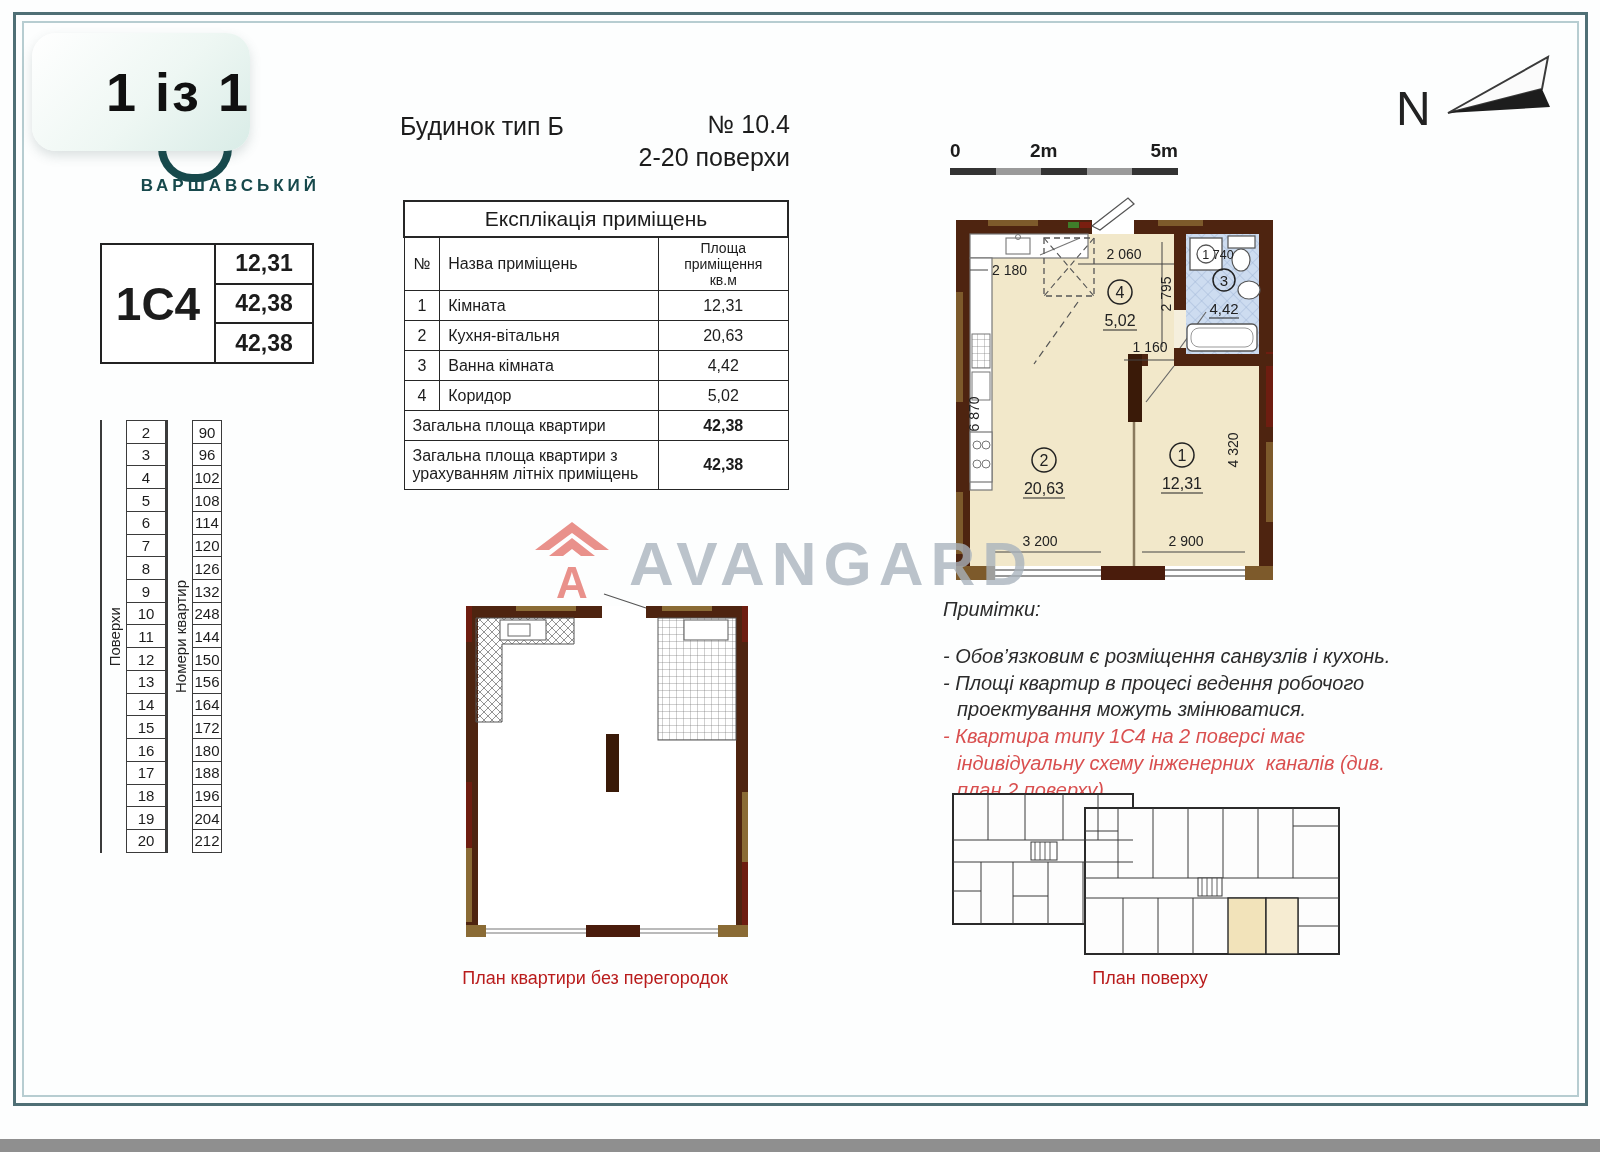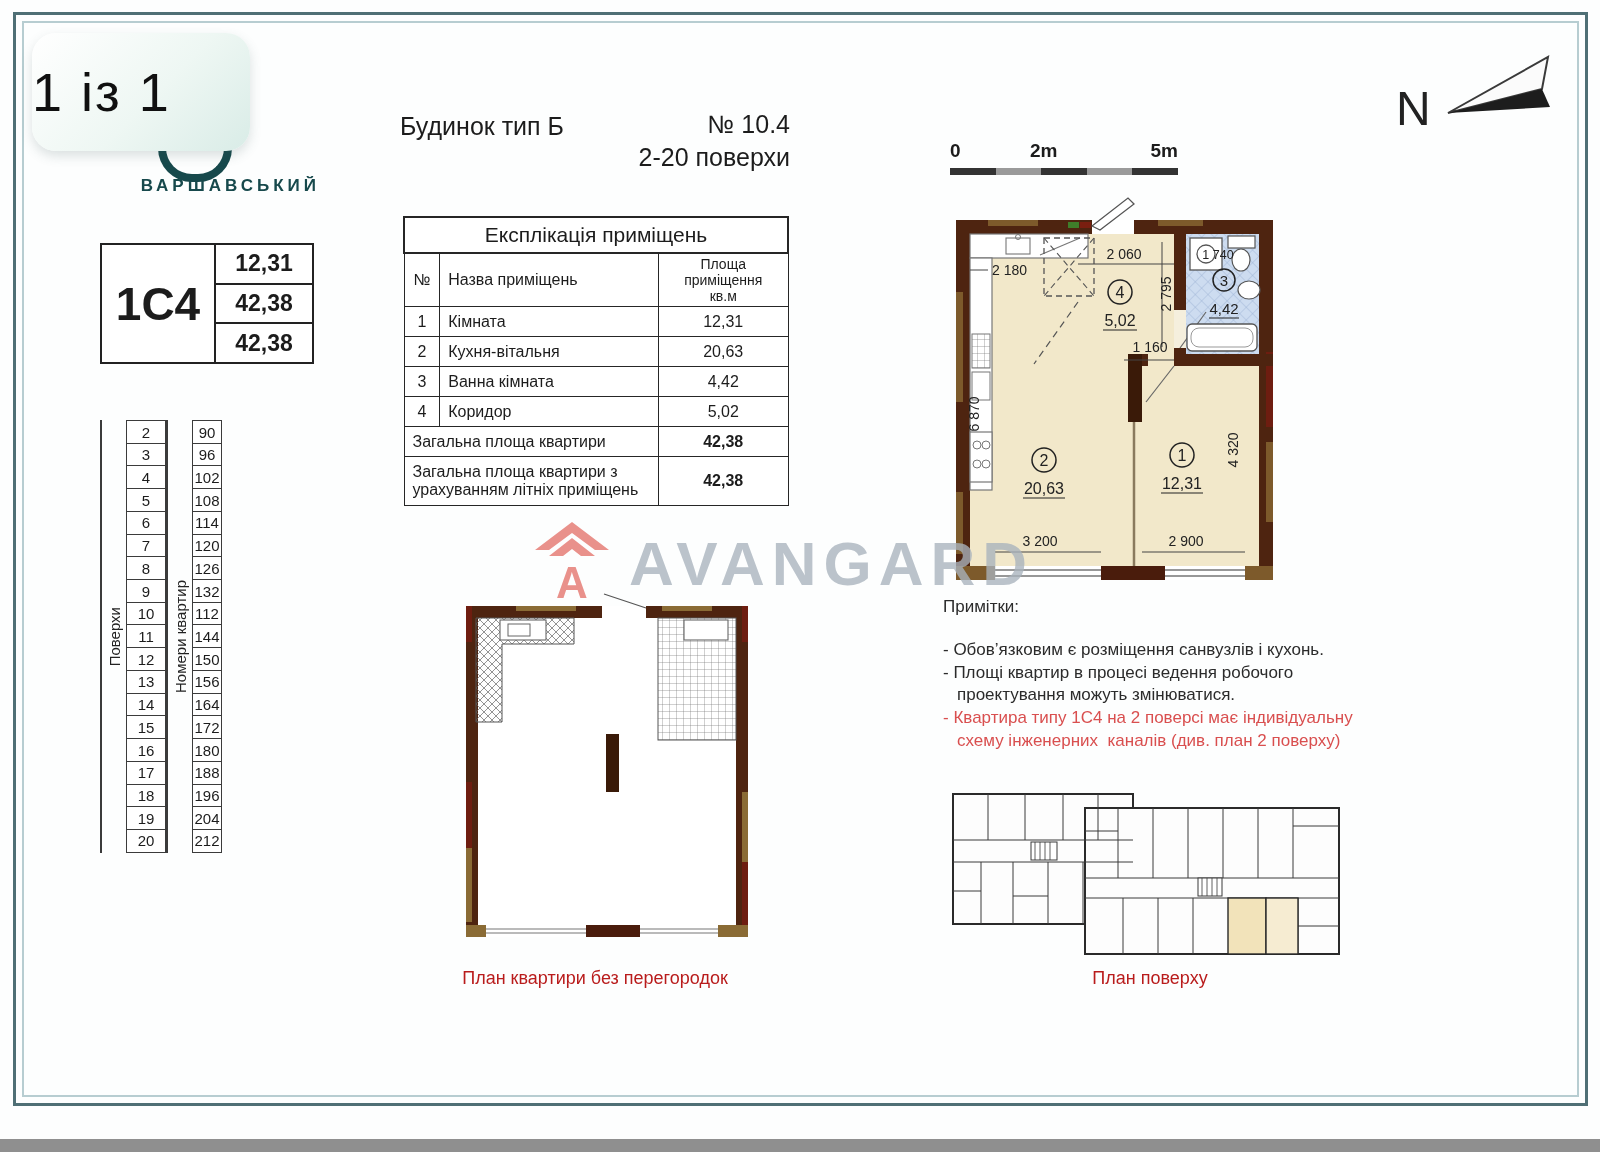--- a/index.html
+++ b/index.html
@@ -6,22 +6,22 @@
   body{width:1600px;height:1152px;position:relative;background:#fdfefe;
        font-family:"Liberation Sans",sans-serif;color:#1c1c1c;overflow:hidden;}
   .abs{position:absolute;}
   
   .frame{position:absolute;left:13px;top:12px;right:12px;bottom:46px;border:3px solid #4f6f75;}
   .frame-inner{position:absolute;inset:6px;border:2px solid #b7cdd1;}
   .bottom-band{position:absolute;left:0;right:0;bottom:0;height:13px;background:#8f8f8f;}
   
   .logo-box{position:absolute;left:32px;top:33px;width:218px;height:118px;border-radius:24px;
     background:linear-gradient(135deg,#ffffff 0%,#eef7f3 55%,#d9ece7 100%);
-    box-shadow:0 5px 12px rgba(60,90,90,.18);display:flex;align-items:center;justify-content:flex-start;
-    font-size:54px;font-weight:normal;color:#101010;letter-spacing:2px;z-index:3;}
+    box-shadow:0 5px 12px rgba(60,90,90,.18);display:flex;align-items:center;justify-content:flex-end;
+    font-size:54px;font-weight:bold;color:#101010;letter-spacing:2px;z-index:3;}
   .logo-arc{position:absolute;left:158px;top:148px;width:58px;height:26px;border:8px solid #17494c;
     border-top:none;border-radius:0 0 60px 60px;z-index:2;}
   .logo-brand{position:absolute;left:60px;top:176px;width:260px;text-align:right;font-size:17px;
     font-weight:bold;letter-spacing:4px;color:#17494c;z-index:3;}
   
   .apt-table{position:absolute;left:100px;top:243px;width:210px;height:117px;border:2.5px solid #222;
     display:flex;background:#fff;}
   .apt-code{width:112px;border-right:2px solid #222;display:flex;align-items:center;justify-content:center;
     font-size:46px;font-weight:bold;}
   .apt-vals{flex:1;display:flex;flex-direction:column;}
@@ -36,40 +36,40 @@
   .fcol{display:flex;flex-direction:column;}
   .fcol.floors{width:40px;}
   .fcol.apts{width:30px;}
   .fcell{flex:1;border:1.4px solid #3b3b3b;margin-top:-1.4px;display:flex;align-items:center;
     justify-content:center;font-size:15px;background:#fff;}
   .fcell:first-child{margin-top:0;}
   
   .bld{position:absolute;left:400px;top:112px;font-size:25px;}
   .numblock{position:absolute;left:600px;top:108px;width:190px;text-align:right;font-size:25px;line-height:33px;}
   
-  .expl{position:absolute;left:403px;top:216px;width:386px;border-collapse:collapse;background:#fff;}
+  .expl{position:absolute;left:403px;top:200px;width:386px;border-collapse:collapse;background:#fff;}
   .expl td{border:1.6px solid #262626;font-size:16px;padding:2px 4px;}
   .expl .ttl{font-size:21px;text-align:center;height:30px;border:2px solid #262626;}
   .expl .hno{width:28px;text-align:center;}
   .expl .hname{width:222px;padding-left:8px;}
   .expl .harea{width:126px;text-align:center;font-size:14px;line-height:16px;}
   .expl .cno{text-align:center;}
   .expl .cname{padding-left:8px;}
   .expl .carea{text-align:center;}
   .expl .sum-label{padding-left:8px;}
   .expl .sum-val{text-align:center;font-weight:bold;}
   .expl tr.data td{height:25px;}
   
   .scale-labels{position:absolute;left:950px;top:140px;width:228px;height:22px;font-size:19px;font-weight:bold;}
   .scalebar{position:absolute;left:950px;top:168px;width:228px;height:7px;display:flex;}
   .scalebar div{flex:1;}
   .sb-d{background:#333;}
   .sb-l{background:#9a9a9a;}
   
-  .notes{position:absolute;left:943px;top:596px;width:458px;font-size:17px;line-height:1.34;color:#2b2b2b;}
+  .notes{position:absolute;left:943px;top:596px;width:458px;font-size:20px;line-height:1.34;color:#2b2b2b;font-style:italic;}
   .notes .ttl{margin-bottom:20px;}
   .notes .item{padding-left:14px;text-indent:-14px;white-space:pre-wrap;}
   .notes .red{color:#d94f4f;}
   
   .caption{position:absolute;font-size:18px;color:#b91c1c;text-align:center;}
   
   .watermark{position:absolute;left:535px;top:522px;display:flex;align-items:center;z-index:6;opacity:.78;}
   .wm-text{font-size:62px;font-weight:800;letter-spacing:7px;color:#a9b3bd;margin-left:20px;}
   svg text{font-family:"Liberation Sans",sans-serif;}
 </style>
@@ -126,21 +126,21 @@
     </div>
   <div class="fcol apts">
     <div class="fcell">90</div>
     <div class="fcell">96</div>
     <div class="fcell">102</div>
     <div class="fcell">108</div>
     <div class="fcell">114</div>
     <div class="fcell">120</div>
     <div class="fcell">126</div>
     <div class="fcell">132</div>
-    <div class="fcell">112</div>
+    <div class="fcell">248</div>
     <div class="fcell">144</div>
     <div class="fcell">150</div>
     <div class="fcell">156</div>
     <div class="fcell">164</div>
     <div class="fcell">172</div>
     <div class="fcell">180</div>
     <div class="fcell">188</div>
     <div class="fcell">196</div>
     <div class="fcell">204</div>
     <div class="fcell">212</div>

